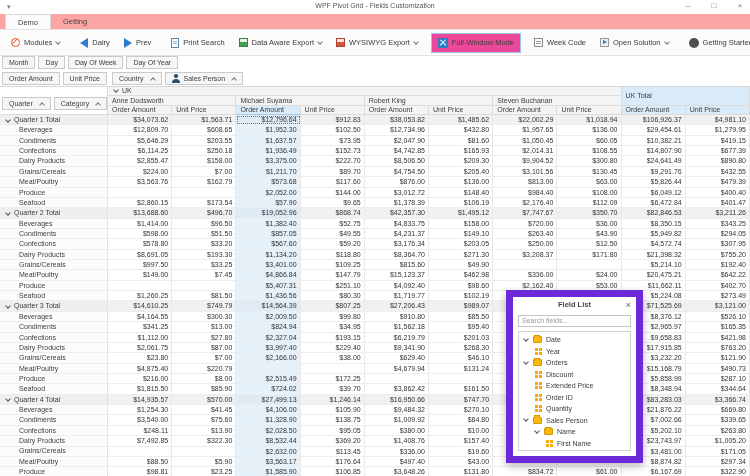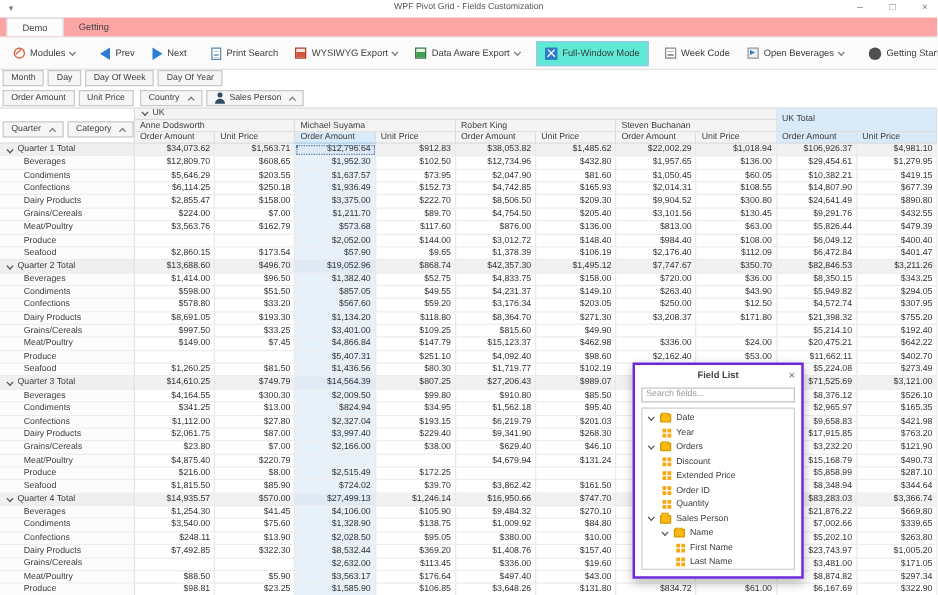--- a/index.html
+++ b/index.html
@@ -15,21 +15,21 @@
   .wctrl { font-size:8px; color:#777; width:12px; text-align:center; cursor:default; }
 
   
   .tabbar { position:absolute; top:14px; left:0; right:0; height:16px; background:#fca5a5; border-bottom:1px solid #e2e2e2; display:flex; align-items:flex-end; padding-left:5px; }
   .tab { font-size:7.5px; color:#444; padding:3px 12px 3px 12px; height:15px; }
   .tab.active { background:#fcfcfc; border:1px solid #d8d8d8; border-bottom:none; }
 
   
   .toolbar { position:absolute; top:30px; left:0; right:0; height:26px; background:#fbfbfb; border-bottom:1px solid #e3e3e3; display:flex; align-items:center; padding-left:4px; }
   .tbtn { display:flex; align-items:center; gap:4px; height:20px; padding:0 6px; font-size:7.5px; color:#3c3c3c; border:1px solid transparent; white-space:nowrap; }
-  .tbtn.hl { background:#5eead4; border-color:#9cc5e5; }
+  .tbtn.hl { background:#ec4899; border-color:#9cc5e5; }
   .tsep { width:1px; height:18px; background:#dcdcdc; margin:0 3px; }
   .dcaret { width:4px; height:4px; border-right:1px solid #777; border-bottom:1px solid #777; transform:rotate(45deg); display:inline-block; position:relative; top:-1px; }
 
   
   .ic { position:relative; display:inline-block; width:10px; height:10px; flex:0 0 auto; }
   .ic-modules { width:9px; height:9px; border:1.5px solid #e0502a; border-radius:50%; }
   .ic-modules::after { content:""; position:absolute; left:0px; top:2.4px; width:5.5px; height:1.4px; background:#e0502a; transform:rotate(-45deg); }
   .ic-prev { width:0; height:0; border:5px solid transparent; border-right:8px solid #2b7cd3; border-left:0; }
   .ic-next { width:0; height:0; border:5px solid transparent; border-left:8px solid #2b7cd3; border-right:0; }
   .ic-print { width:8px; height:10px; background:#fff; border:1px solid #5b87a8; }
@@ -74,21 +74,21 @@
   .rh.detail { padding-left:19px; background:#fcfcfc; }
   .pc { flex:0 0 64.2px; width:64.2px; text-align:right; padding-right:3px; line-height:9.4px; border-right:1px solid #e9e9e9; border-bottom:1px solid #ededed; white-space:nowrap; overflow:hidden; color:#333; }
   .pc.last { flex:1 1 auto; }
   .prow.tot .rh { background:#efefef; }
   .prow.tot .pc { background:#f1f1f1; }
   .pc.selcol { background:#e7f1fa; }
   .prow.tot .pc.selcol { background:#dfeaf4; }
   .pc.focus { outline:1px dotted #4a7ebb; outline-offset:-2px; }
 
   
-  .fieldlist { position:absolute; left:506px; top:290px; width:137px; height:173px; background:#fff; border:2px solid #6d28d9; box-shadow:0 3px 8px rgba(0,0,0,0.28); }
+  .fieldlist { position:absolute; left:506px; top:290px; width:137px; height:173px; background:#fff; border:7px solid #6d28d9; box-shadow:0 3px 8px rgba(0,0,0,0.28); }
   .fl-title { position:absolute; top:0; left:0; right:0; height:16px; text-align:center; font-size:7.5px; font-weight:bold; color:#444; line-height:16px; }
   .fl-close { position:absolute; top:2px; right:5px; font-size:9px; color:#666; line-height:12px; }
   .fl-search { position:absolute; top:18px; left:5px; right:5px; height:12px; border:1px solid #c4c4c4; font-size:7px; color:#9a9a9a; line-height:10px; padding-left:3px; background:#fff; }
   .fl-tree { position:absolute; top:34px; left:5px; right:5px; bottom:5px; border:1px solid #d0d0d0; overflow:hidden; padding-top:2px; }
   .tnode { display:flex; align-items:center; height:11.5px; font-size:7px; color:#3c3c3c; white-space:nowrap; }
   .tchev { width:4px; height:4px; border-right:1px solid #555; border-bottom:1px solid #555; transform:rotate(45deg); display:inline-block; margin-right:5px; flex:0 0 auto; position:relative; top:-1px; }
   .ic-folder { width:9px; height:7px; background:#fdb813; border:1px solid #d29a00; border-radius:1px; position:relative; margin-right:4px; flex:0 0 auto; }
   .ic-folder::before { content:""; position:absolute; top:-2.4px; left:0; width:4px; height:2px; background:#fdb813; border:1px solid #d29a00; border-bottom:none; border-radius:1px 1px 0 0; }
   .ic-fieldsq { width:7px; height:7px; margin-right:4px; flex:0 0 auto;
     background:
@@ -118,54 +118,54 @@
 
   <div class="toolbar">
       <div class="tbtn">
         <span class="ic ic-modules"></span>
         <span class="tlbl">Modules</span>
         <span class="dcaret"></span>
       </div>
       <div class="tsep"></div>
       <div class="tbtn">
         <span class="ic ic-prev"></span>
-        <span class="tlbl">Prev</span>
+        <span class="tlbl">Dairy</span>
       </div>
       <div class="tbtn">
         <span class="ic ic-next"></span>
-        <span class="tlbl">Next</span>
+        <span class="tlbl">Prev</span>
       </div>
       <div class="tsep"></div>
       <div class="tbtn">
         <span class="ic ic-print"></span>
         <span class="tlbl">Print Search</span>
       </div>
       <div class="tbtn">
+        <span class="ic ic-xgreen"></span>
+        <span class="tlbl">Data Aware Export</span>
+        <span class="dcaret"></span>
+      </div>
+      <div class="tbtn">
         <span class="ic ic-xred"></span>
         <span class="tlbl">WYSIWYG Export</span>
-        <span class="dcaret"></span>
-      </div>
-      <div class="tbtn">
-        <span class="ic ic-xgreen"></span>
-        <span class="tlbl">Data Aware Export</span>
         <span class="dcaret"></span>
       </div>
       <div class="tsep"></div>
       <div class="tbtn hl">
         <span class="ic ic-fullwin"></span>
         <span class="tlbl">Full-Window Mode</span>
       </div>
       <div class="tsep"></div>
       <div class="tbtn">
         <span class="ic ic-code"></span>
         <span class="tlbl">Week Code</span>
       </div>
       <div class="tbtn">
         <span class="ic ic-sol"></span>
-        <span class="tlbl">Open Beverages</span>
+        <span class="tlbl">Open Solution</span>
         <span class="dcaret"></span>
       </div>
       <div class="tsep"></div>
       <div class="tbtn">
         <span class="ic ic-cdark"></span>
         <span class="tlbl">Getting Started</span>
       </div>
     </div>
 
   <div class="filterrow">

